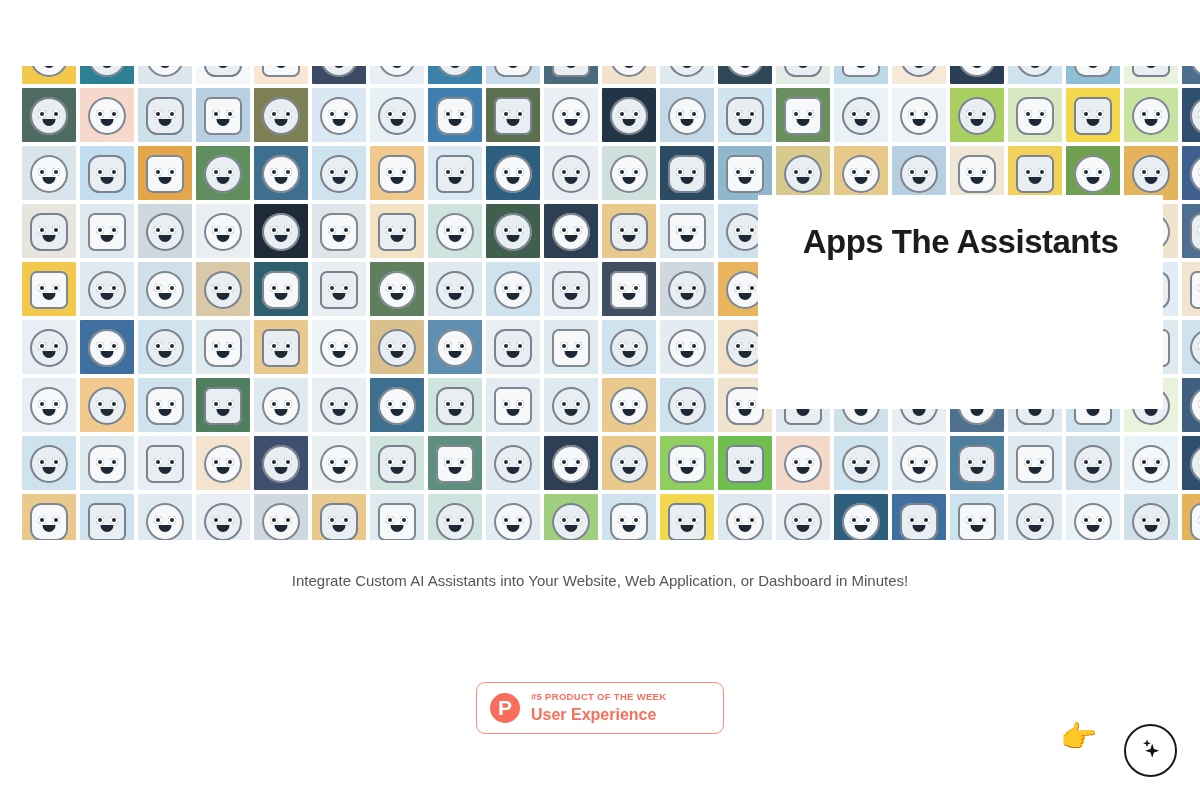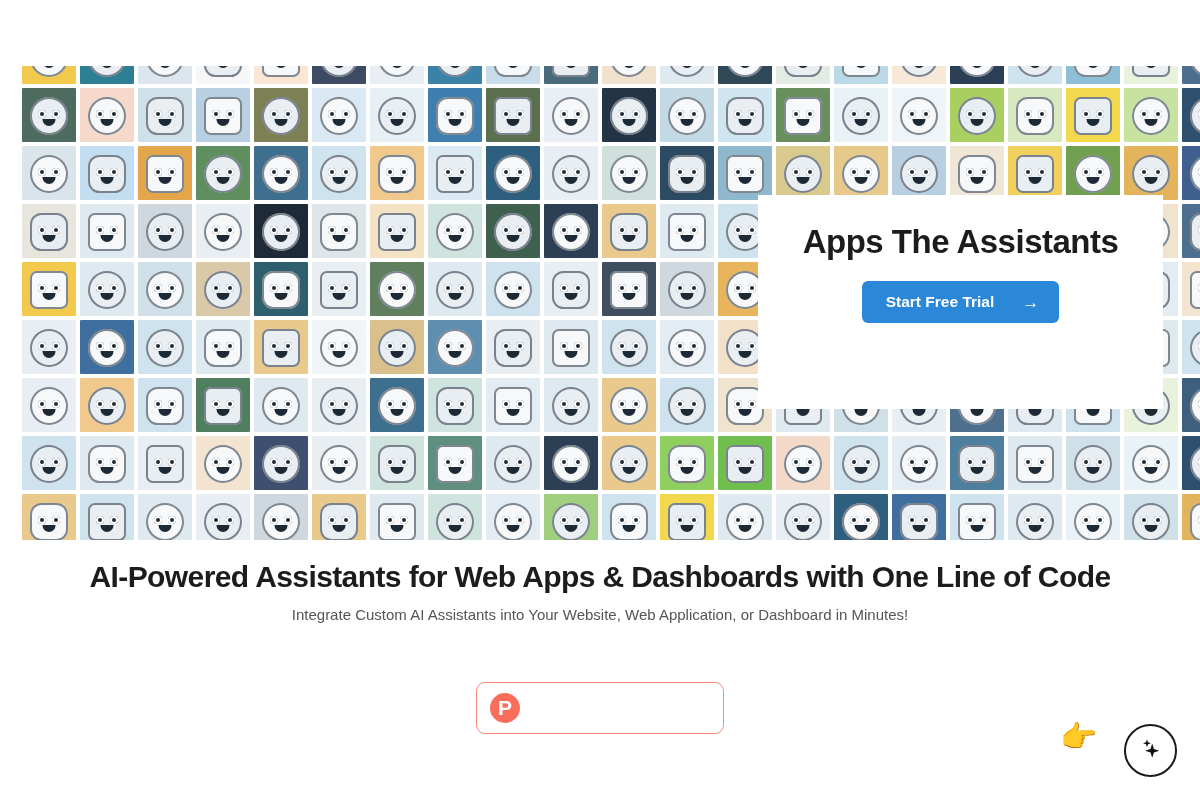--- a/index.html
+++ b/index.html
@@ -1278,34 +1278,33 @@
         <div class="face" style="border-radius: 30%; background: rgb(246, 248, 250); box-shadow: rgba(30, 42, 56, 0.55) 0px 0px 0px 2px inset;">
           <div class="eyes"></div>
         </div>
       </div>
     </div>
 </div>
 
 <div id="hero-card">
   <h1 id="hero-title">Apps The Assistants</h1>
   <div id="hero-btns">
-    <button id="start-trial">
-      <span>Start Free Trial</span>
-      <span class="arr">→</span>
-    </button>
   </div>
 </div>
 
 <div id="feature">
-  <h2 id="feature-title">AI-Powered Assistants for Web Apps &amp; Dashboards with One Line of Code</h2>
   <p id="feature-sub">Integrate Custom AI Assistants into Your Website, Web Application, or Dashboard in Minutes!</p>
 </div>
 
 <div id="ph-badge">
   <div id="ph-logo">P</div>
+  <div id="ph-text">
+    <div id="ph-kicker">#5 PRODUCT OF THE WEEK</div>
+    <div id="ph-name">User Experience</div>
+  </div>
 </div>
 
 <div id="hand">👉</div>
 <div id="chat-fab">
   <span>
     <svg width="27" height="27" viewBox="0 0 27 27" aria-hidden="true">
       <path d="M15.2 8.6 L16.9 14.0 L22.3 15.7 L16.9 17.4 L15.2 22.8 L13.5 17.4 L8.1 15.7 L13.5 14.0 Z" fill="#111111"></path>
       <path d="M10.0 4.2 L11.0 7.2 L14.0 8.2 L11.0 9.2 L10.0 12.2 L9.0 9.2 L6.0 8.2 L9.0 7.2 Z" fill="#111111"></path>
     </svg>
   </span>

